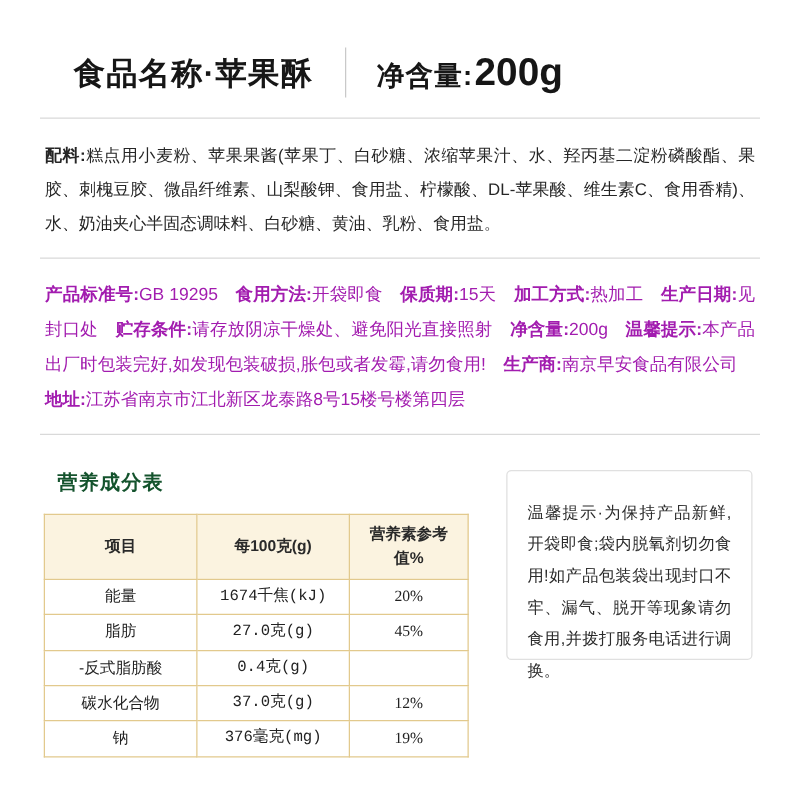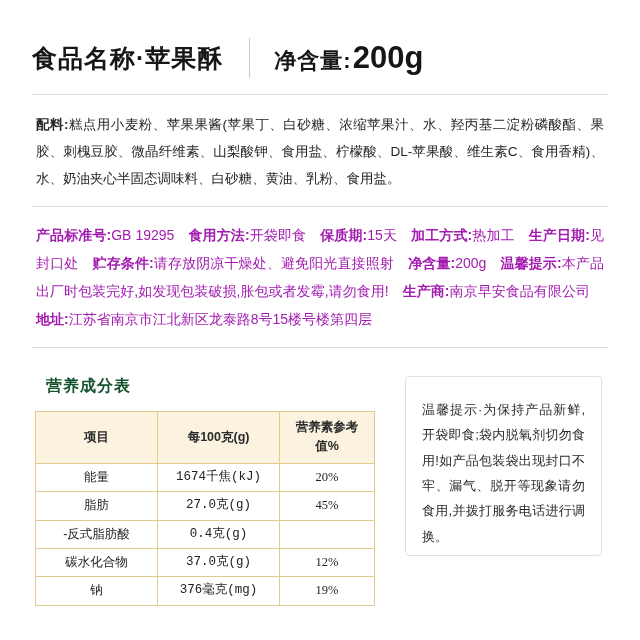--- a/index.html
+++ b/index.html
@@ -27,20 +27,21 @@
     display: flex;
     align-items: center;
     padding-top: 38px;
     padding-bottom: 16px;
   }
   .header-left {
     flex: 0 0 auto;
     padding-right: 26px;
     display: flex;
     align-items: flex-end;
+    margin-left: 27px;
   }
   .product-title {
     font-size: 25px;
     font-weight: 700;
     letter-spacing: 1px;
     color: #161616;
     white-space: nowrap;
   }
   .divider-vert {
     width: 1px;
@@ -155,21 +156,21 @@
     flex: 1 1 auto;
     border: 1px solid #e0e0e0;
     border-radius: 4px;
     margin-top: 4px;
     margin-right: 6px;
     padding: 20px 16px;
     font-size: 13px;
     line-height: 1.95;
     color: #2b2b2b;
     text-align: justify;
-    height: 180px;
+    height: 152px;
     box-sizing: border-box;
   }
 </style>
 </head>
 <body>
 
 <div class="page">
 
   <div class="header">
     <div class="header-left">

